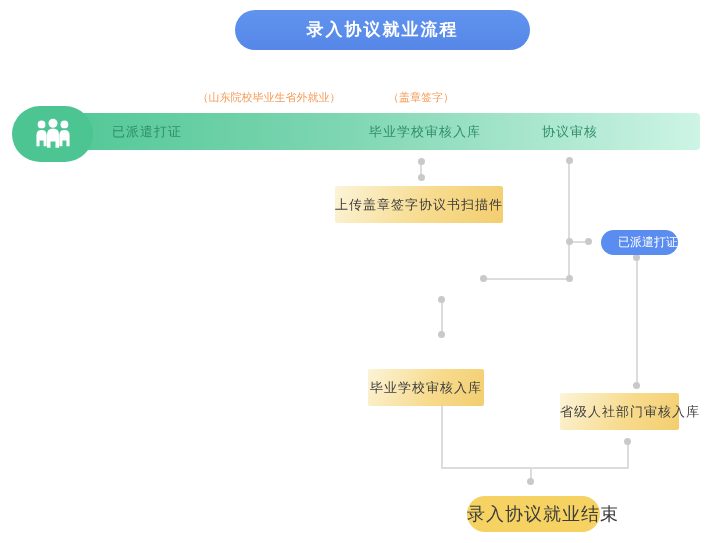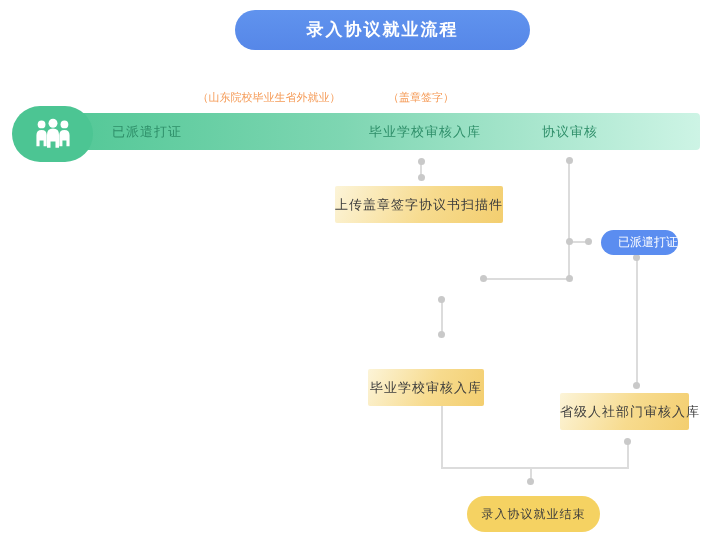--- a/index.html
+++ b/index.html
@@ -28,30 +28,30 @@
   .vline{width:2px;}
   .hline{height:2px;}
   .dot{position:absolute;width:7px;height:7px;border-radius:50%;background:#C9C9C9;}
 
   
   .ybox{position:absolute;height:37px;line-height:37px;text-align:center;font-size:13px;
     color:#3C3C3C;letter-spacing:1px;border-radius:2px;white-space:nowrap;
     background:linear-gradient(115deg,#FCF4D8 0%,#F7DB8E 55%,#F3CE6F 100%);}
   .box-upload{left:335px;top:186px;width:168px;}
   .box-school{left:368px;top:326px;width:116px;margin-top:43px;}
-  .box-provincial{left:560px;top:393px;width:129px;}
+  .box-provincial{left:560px;top:393px;width:119px;}
 
   
   .pill{position:absolute;text-align:right;color:#ffffff;font-size:12px;white-space:nowrap;}
   .pill-blue{left:601px;top:230px;width:77px;height:25px;line-height:25px;border-radius:13px;
     background:#5B8DF0;}
   .pill-orange{left:400px;top:266px;width:74px;height:27px;line-height:27px;border-radius:14px;
     background:linear-gradient(100deg,#F9AA4E,#F68F38);}
   .pill-end{position:absolute;left:467px;top:496px;width:133px;height:36px;line-height:36px;
-    border-radius:18px;background:#F5D262;color:#3C3C3C;font-size:12px;letter-spacing:1px;
+    border-radius:18px;background:#F5D262;color:#3C3C3C;font-size:18px;letter-spacing:1px;
     text-align:center;white-space:nowrap;}
 </style>
 </head>
 <body>
 
 <div class="stage">
 
   <div class="title-pill">录入协议就业流程</div>
 
   <div class="flow-bar"></div>

